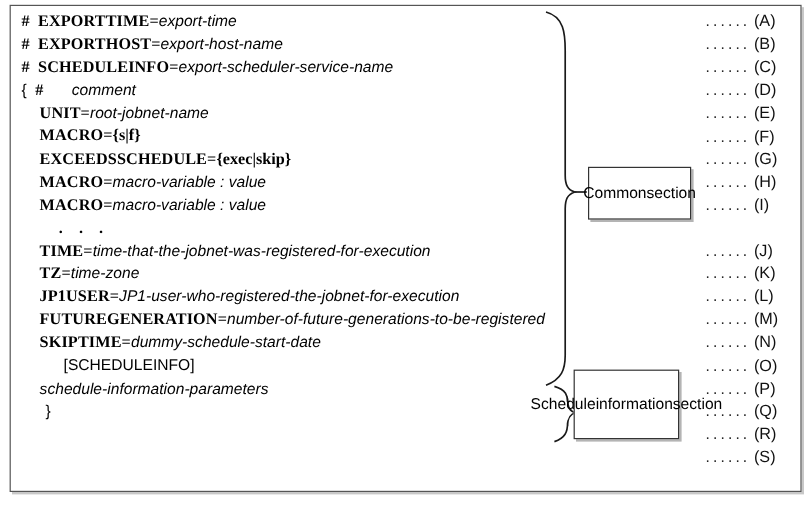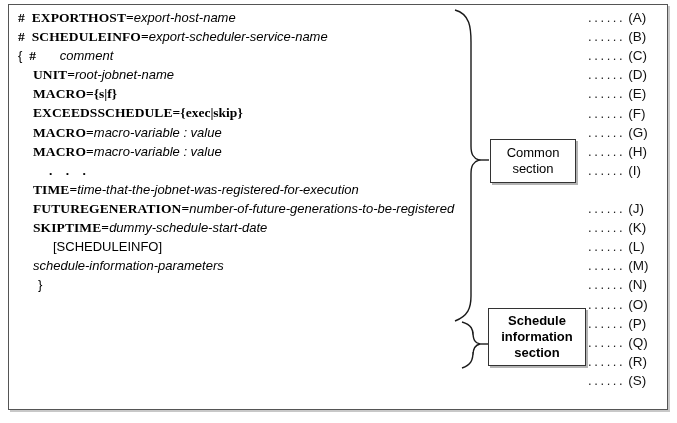--- a/index.html
+++ b/index.html
@@ -102,57 +102,60 @@
   .section-box {
     position: absolute;
     border: 1px solid #333333;
     background: #ffffff;
     box-shadow: 2px 2px 0 0 #b4b4b4;
     box-sizing: border-box;
     text-align: center;
     font-size: 13px;
     color: #000000;
     display: flex;
-    flex-direction: column;
+    flex-direction: row;
     justify-content: center;
     align-items: center;
     line-height: 16px;
   }
   #box-common {
     left: 490px; top: 139px; width: 86px; height: 44px;
   }
   #box-schedule {
-    left: 488px; top: 308px; width: 98px; height: 58px; font-weight: bold;
+    left: 478px; top: 308px; width: 88px; height: 58px;
   }
   
   #brace-layer {
     position: absolute;
     left: 0; top: 0;
     width: 677px; height: 423px;
     pointer-events: none;
   }
 </style>
 </head>
 <body>
 
 <div id="root">
 
   <div id="figure-border"></div>
 
   <div id="code-block">
+      <div class="code-line ind1"><span class="mono">#</span>&nbsp;&nbsp;<span class="kw">EXPORTTIME</span><span class="kw">=</span><span class="it">export-time</span></div>
       <div class="code-line ind1"><span class="mono">#</span>&nbsp;&nbsp;<span class="kw">EXPORTHOST</span><span class="kw">=</span><span class="it">export-host-name</span></div>
       <div class="code-line ind1"><span class="mono">#</span>&nbsp;&nbsp;<span class="kw">SCHEDULEINFO</span><span class="kw">=</span><span class="it">export-scheduler-service-name</span></div>
       <div class="code-line ind1"><span class="brace-char">{</span>&nbsp;&nbsp;<span class="kw">#</span><span class="plain">&nbsp;</span><span class="it">comment</span></div>
       <div class="code-line ind2"><span class="kw">UNIT</span><span class="kw">=</span><span class="it">root-jobnet-name</span></div>
       <div class="code-line ind2"><span class="kw">MACRO</span><span class="kw">=</span><span class="mono">{s|f}</span></div>
       <div class="code-line ind2"><span class="kw">EXCEEDSSCHEDULE</span><span class="kw">=</span><span class="mono">{exec|skip}</span></div>
       <div class="code-line ind2"><span class="kw">MACRO</span><span class="kw">=</span><span class="it">macro-variable : value</span></div>
       <div class="code-line ind2"><span class="kw">MACRO</span><span class="kw">=</span><span class="it">macro-variable : value</span></div>
       <div class="code-line ind2"><span class="dots3">. . .</span></div>
       <div class="code-line ind2"><span class="kw">TIME</span><span class="kw">=</span><span class="it">time-that-the-jobnet-was-registered-for-execution</span></div>
+      <div class="code-line ind2"><span class="kw">TZ</span><span class="kw">=</span><span class="it">time-zone</span></div>
+      <div class="code-line ind2"><span class="kw">JP1USER</span><span class="kw">=</span><span class="it">JP1-user-who-registered-the-jobnet-for-execution</span></div>
       <div class="code-line ind2"><span class="kw">FUTUREGENERATION</span><span class="kw">=</span><span class="it">number-of-future-generations-to-be-registered</span></div>
       <div class="code-line ind2"><span class="kw">SKIPTIME</span><span class="kw">=</span><span class="it">dummy-schedule-start-date</span></div>
       <div class="code-line ind2"><span class="plain">[SCHEDULEINFO]</span></div>
       <div class="code-line ind2"><span class="it">schedule-information-parameters</span></div>
       <div class="code-line ind1"><span class="plain">}</span></div>
     </div>
 
   <div id="ref-labels">
       <div class="ref-row" style="top: 8px;"><span class="ref-dots">......</span><span class="ref-id">(A)</span></div>
       <div class="ref-row" style="top: 27.1px;"><span class="ref-dots">......</span><span class="ref-id">(B)</span></div>

